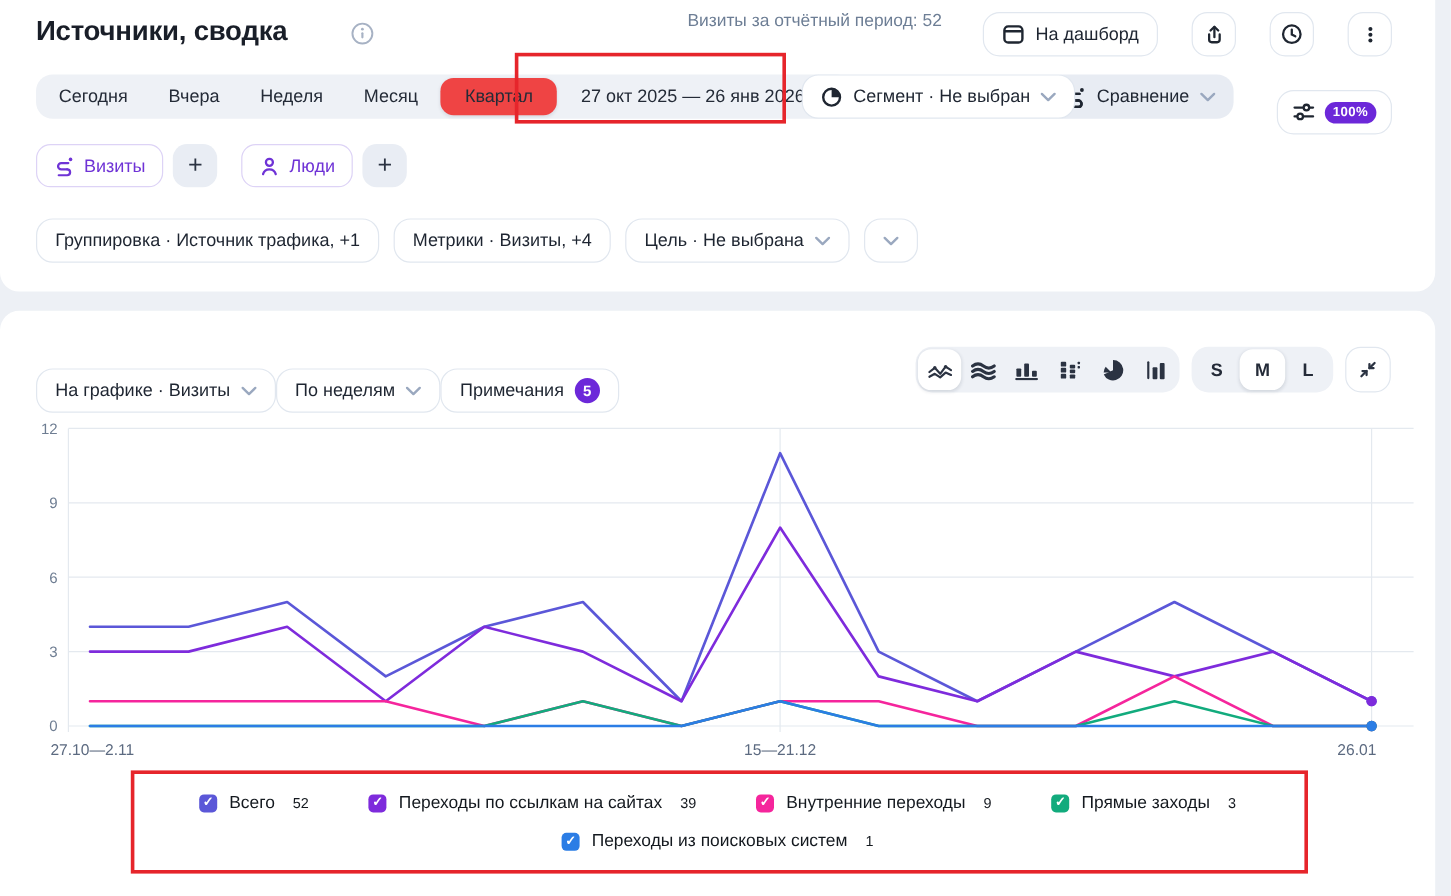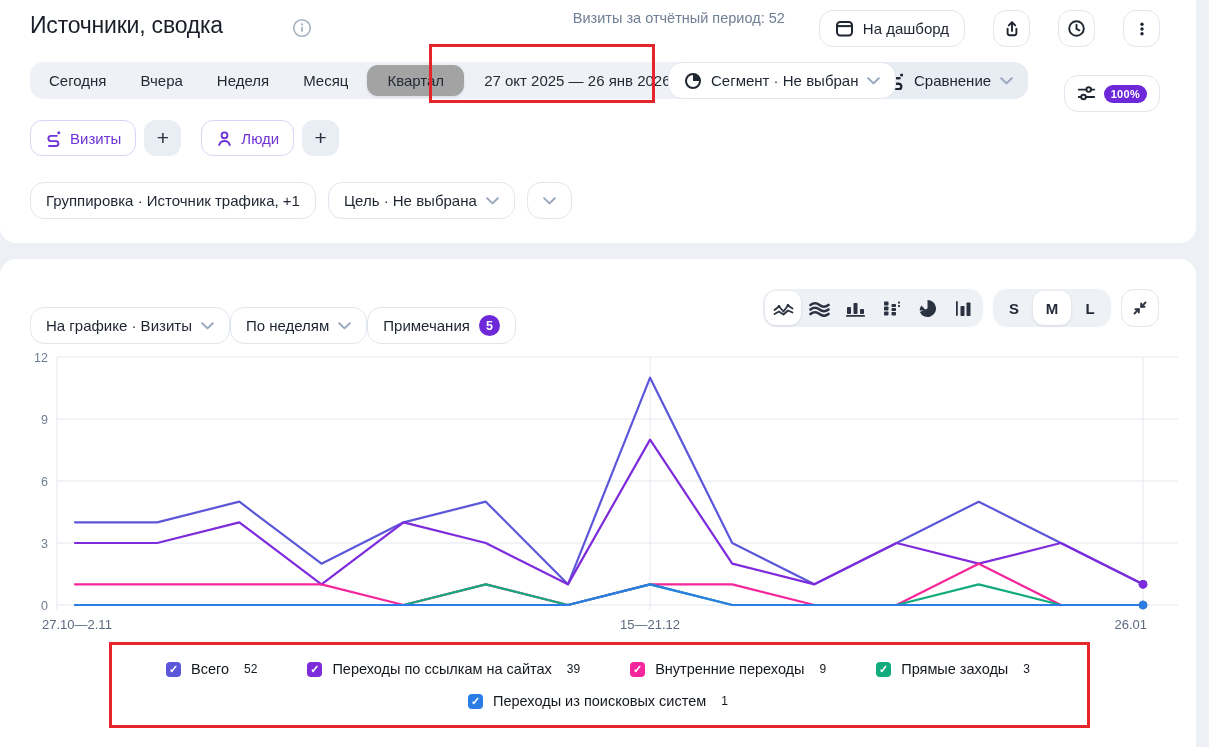--- a/index.html
+++ b/index.html
@@ -8,37 +8,37 @@
     position:relative; overflow:hidden;
     background:#edf0f5;
     font-family:"Liberation Sans", sans-serif;
     color:#1e2531;
   }
   .card { position:absolute; background:#ffffff; border-radius:16px; }
   #top-card  { left:0; top:-16px; width:1196px; height:259px; }
   #chart-card{ left:0; top:259px; width:1196px; height:520px; }
 
   
-  .page-title { position:absolute; left:30px; top:28px; font-size:23px; font-weight:400; color:#191e28; letter-spacing:-0.2px; }
+  .page-title { position:absolute; left:30px; top:28px; font-size:23px; font-weight:700; color:#191e28; letter-spacing:-0.2px; }
   .info-ic { position:absolute; left:292px; top:34px; width:20px; height:20px; }
   .header-right { position:absolute; right:36px; top:26px; display:flex; align-items:flex-start; gap:28px; }
   .period-text { font-size:14.5px; color:#6d7e95; margin-right:6px; white-space:nowrap; }
   .pill {
     display:inline-flex; align-items:center; gap:9px; height:37px;
     border:1px solid #e1e7ef; border-radius:14px; background:#fff;
     padding:0 15px; font-size:15px; color:#1e2531; white-space:nowrap; cursor:pointer;
   }
   .icon-btn { width:37px; height:37px; border:1px solid #e1e7ef; border-radius:13px; background:#fff;
     display:flex; align-items:center; justify-content:center; cursor:pointer; }
 
   
   .tabs-row { position:absolute; left:30px; top:78px; display:flex; align-items:center;
     background:#eef1f6; border-radius:14px; height:37px; padding:0 2px; }
   .tab { padding:0 17px; font-size:15px; color:#242b37; height:37px; display:flex; align-items:center; cursor:pointer; }
-  .tab.sel { background:#a3a3a3; border-radius:11px; height:31px; margin:17px 2px; padding:0 20px;
+  .tab.sel { background:#ef4444; border-radius:11px; height:31px; margin:17px 2px; padding:0 20px;
     box-shadow:0 1px 3px rgba(20,30,60,.10); }
   .tab.date { gap:9px; padding:0 16px 0 18px; }
 
   .seg-pill { position:absolute; left:668px; top:78px; }
   .cmp-pill { position:absolute; left:872px; top:78px; background:#e8ecf3; border:none; }
   .smp-pill { position:absolute; right:36px; top:91px; gap:8px; padding:0 12px; }
   .pct-badge { background:#6c28d9; color:#fff; font-size:11px; font-weight:700; padding:3px 7px; border-radius:9px; letter-spacing:.3px; }
 
   
   .counters-row { position:absolute; left:30px; top:136px; display:flex; align-items:center; gap:8px; }
@@ -224,20 +224,23 @@
       <span>Люди</span>
     </button>
     <div class="plus-btn">
         <span>+</span>
       </div>
   </div>
 
   <div class="settings-row">
     <button class="pill">
       <span>Группировка · Источник трафика, +1</span>
+    </button>
+    <button class="pill">
+      <span>Метрики · Визиты, +4</span>
     </button>
     <button class="pill">
       <span>Цель · Не выбрана</span>
       <span class="chev">
         <svg width="13" height="8" viewBox="0 0 13 8">
             <path d="M1.2 1.2 L6.5 6.4 L11.8 1.2" stroke="#9aa8bf" stroke-width="2" fill="none" stroke-linecap="round" stroke-linejoin="round"></path>
           </svg>
       </span>
     </button>
     <button class="pill">

